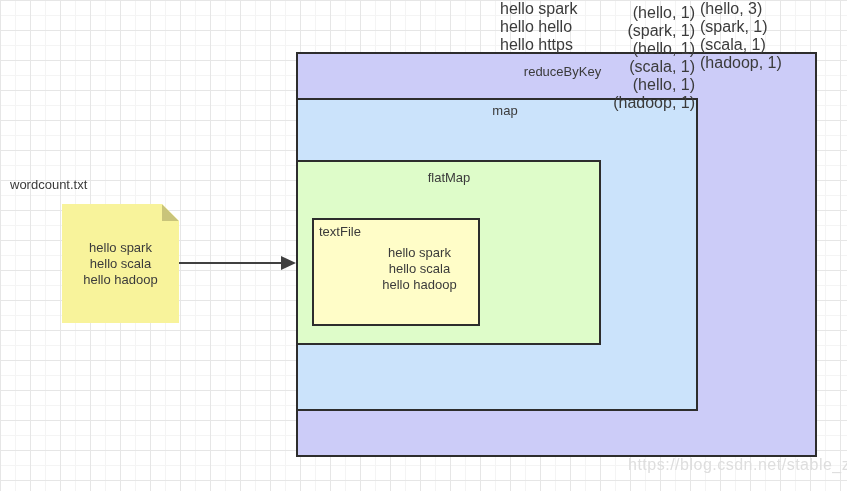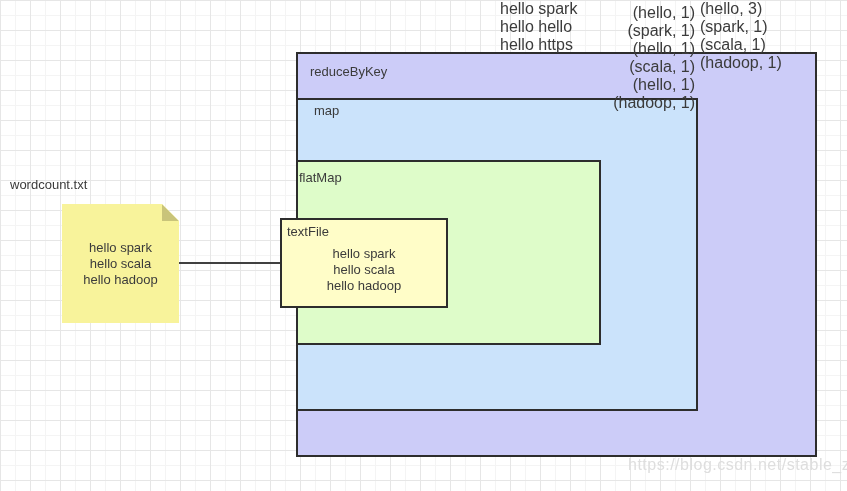--- a/index.html
+++ b/index.html
@@ -15,29 +15,29 @@
       linear-gradient(#e6e6e6 1px, transparent 1px),
       linear-gradient(90deg, #e6e6e6 1px, transparent 1px),
       linear-gradient(#f4f4f4 1px, transparent 1px),
       linear-gradient(90deg, #f4f4f4 1px, transparent 1px);
     background-size:30px 30px,30px 30px,15px 15px,15px 15px;
   }
   .box{
     position:absolute;border:2px solid #2d2d2d;box-sizing:border-box;
     font-size:13px;
   }
-  .box-label{display:block;}
+  .box-label{display:block;text-align:center;}
   .reduce-box{left:296px;top:52px;width:521px;height:405px;background:#ccccf8;}
   .reduce-box .box-label{padding:10px 0 0 12px;}
   .map-box{left:296px;top:98px;width:402px;height:313px;background:#cbe3fb;}
   .map-box .box-label{padding:3px 0 0 16px;}
   .flatmap-box{left:296px;top:160px;width:305px;height:185px;background:#defcc9;}
   .flatmap-box .box-label{padding:8px 0 0 1px;}
-  .textfile-box{left:280px;top:218px;width:168px;height:90px;background:#fffdc8;
-    display:flex;flex-direction:column;}
+  .textfile-box{left:312px;top:218px;width:168px;height:108px;background:#fffdc8;
+    display:flex;flex-direction:row;}
   .textfile-box .box-label{padding:4px 0 0 5px;}
   .textfile-lines{flex:1;display:flex;flex-direction:column;justify-content:center;
     align-items:center;line-height:16px;padding-bottom:6px;}
 
   
   .note{
     position:absolute;left:62px;top:204px;width:117px;height:119px;
     background:#f8f39b;
     clip-path:polygon(0 0, calc(100% - 17px) 0, 100% 17px, 100% 100%, 0 100%);
     display:flex;flex-direction:column;justify-content:center;align-items:center;

